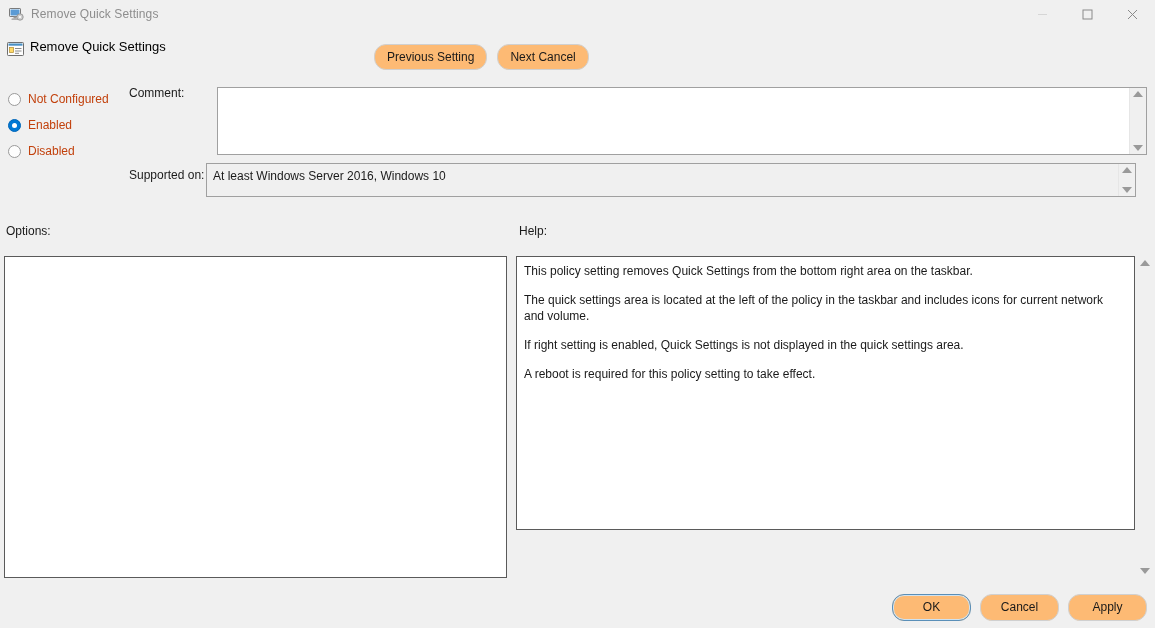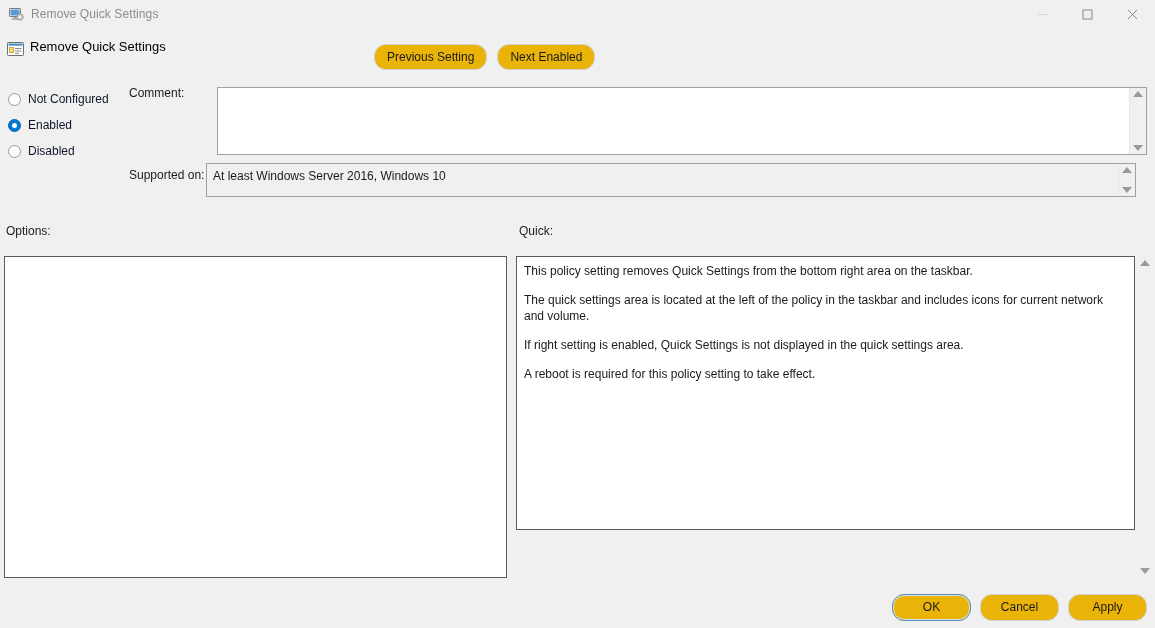--- a/index.html
+++ b/index.html
@@ -78,21 +78,21 @@
   .nav-buttons {
     position: absolute;
     left: 374px; top: 8px;
     display: flex;
     gap: 10px;
   }
   .btn {
     font-family: "Liberation Sans", sans-serif;
     font-size: 12px;
     color: #1a1a1a;
-    background: #eab308;
+    background: #fdba74;
     border: 1px solid #d0d0d0;
     border-radius: 12px;
     padding: 0 12px;
     height: 26px;
     line-height: 24px;
     cursor: default;
     box-sizing: border-box;
     white-space: nowrap;
   }
   .btn.primary {
@@ -131,21 +131,21 @@
     content: "";
     position: absolute;
     left: 50%; top: 50%;
     width: 5px; height: 5px;
     margin: -2.5px 0 0 -2.5px;
     border-radius: 50%;
     background: #ffffff;
   }
   .radio-label {
     font-size: 12px;
-    color: #0f172a;
+    color: #c2410c;
     white-space: nowrap;
   }
 
   
   .field-label {
     position: absolute;
     font-size: 12px;
     color: #1a1a1a;
     white-space: nowrap;
     text-align: right;
@@ -301,21 +301,21 @@
       <rect x="1.5" y="2.5" width="14" height="2.2" fill="#4a90c4"></rect>
       <rect x="2.5" y="6.5" width="4" height="5" fill="#ffd966" stroke="#b08a2e" stroke-width="0.7"></rect>
       <line x1="8" y1="7.5" x2="14.5" y2="7.5" stroke="#8a8a8a" stroke-width="1"></line>
       <line x1="8" y1="10" x2="14.5" y2="10" stroke="#8a8a8a" stroke-width="1"></line>
       <line x1="8" y1="12.3" x2="12" y2="12.3" stroke="#8a8a8a" stroke-width="1"></line>
     </svg>
   </span>
   <span class="header-title">Remove Quick Settings</span>
   <div class="nav-buttons">
     <button class="btn">Previous Setting</button>
-    <button class="btn">Next Enabled</button>
+    <button class="btn">Next Cancel</button>
   </div>
 </div>
 
 <div class="radio-group">
   <div class="radio-row">
     <span class="radio-mark"></span>
     <span class="radio-label">Not Configured</span>
   </div>
   <div class="radio-row">
     <span class="radio-mark checked"></span>
@@ -339,21 +339,21 @@
 <span class="field-label" id="supported-label">Supported on:</span>
 <div class="textbox-wrap" id="supported-box">
   <div class="textbox-content">At least Windows Server 2016, Windows 10</div>
   <div class="vscroll">
     <span class="scroll-arrow up"></span>
     <span class="scroll-arrow down"></span>
   </div>
 </div>
 
 <span class="field-label" id="options-label">Options:</span>
-<span class="field-label" id="help-label">Quick:</span>
+<span class="field-label" id="help-label">Help:</span>
 
 <div class="panel" id="options-panel">
   <div class="help-text"></div>
 </div>
 
 <div class="panel" id="help-panel">
   <div class="help-text">
     <p>This policy setting removes Quick Settings from the bottom right area on the taskbar.</p>
     <p>The quick settings area is located at the left of the policy in the taskbar and includes icons for current network and volume.</p>
     <p>If right setting is enabled, Quick Settings is not displayed in the quick settings area.</p>

